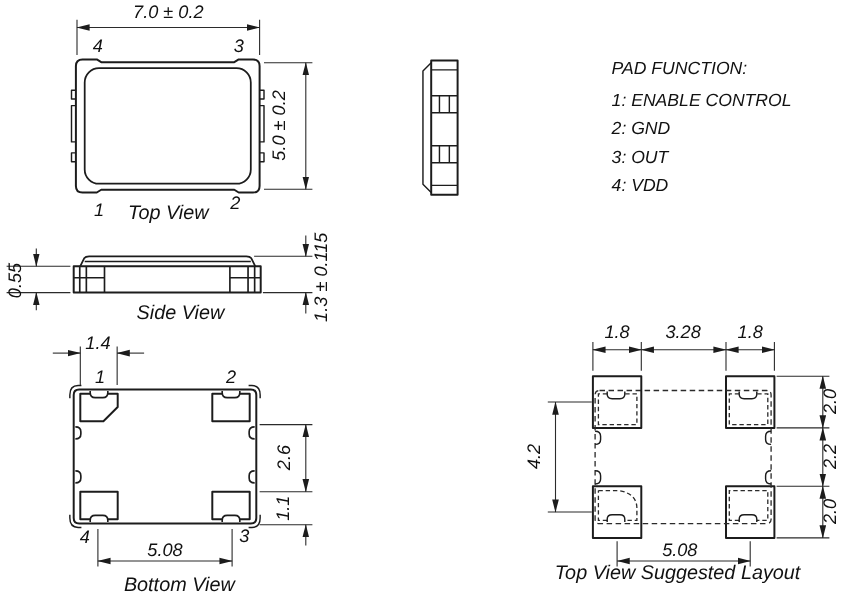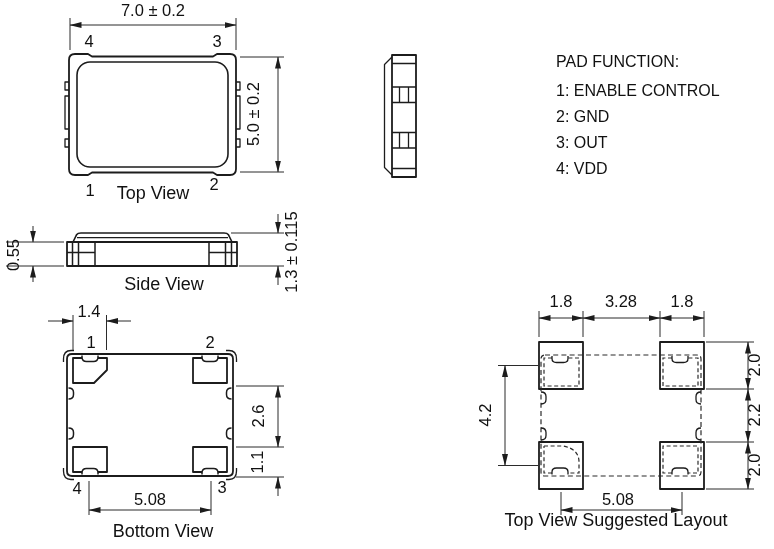--- a/index.html
+++ b/index.html
@@ -1,16 +1,16 @@
 <!DOCTYPE html>
 <html><head>
 <meta charset="utf-8">
 <style>
   html,body{margin:0;padding:0;background:#fff;}
-  #stage{position:relative;width:774px;height:549px;background:#fff;overflow:hidden;}
+  #stage{position:relative;width:774px;height:549px;background:#fff;overflow:hidden;font-style:italic;}
   svg{display:block;}
   .obj{fill:#fff;stroke:#1c1c1c;stroke-width:1.8;stroke-linejoin:round;}
   .objo{fill:none;stroke:#1c1c1c;stroke-width:1.8;stroke-linejoin:round;}
   .med{fill:none;stroke:#1c1c1c;stroke-width:1.5;stroke-linejoin:round;}
   .thin{fill:none;stroke:#1c1c1c;stroke-width:1.3;stroke-linejoin:round;}
   .dim{fill:none;stroke:#2b2b2b;stroke-width:1;}
   .dash{fill:none;stroke:#2b2b2b;stroke-width:1.2;stroke-dasharray:5 3.2;}
   .dashpad{fill:none;stroke:#2b2b2b;stroke-width:1.2;stroke-dasharray:4 2.6;}
   text{fill:#111;font-family:"Liberation Sans",sans-serif;}
   .t-dim{font-size:16.5px;text-anchor:middle;}

